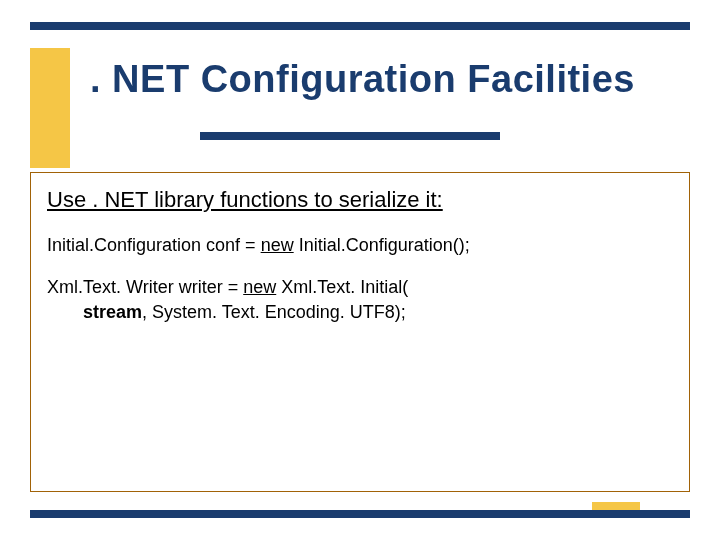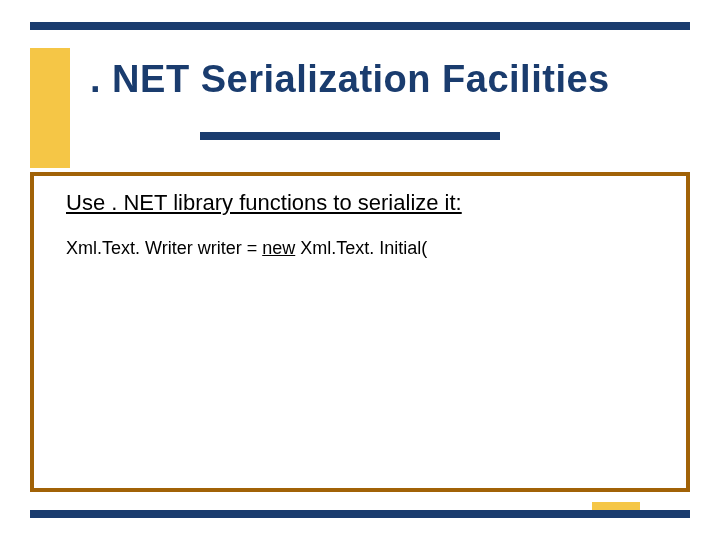--- a/index.html
+++ b/index.html
@@ -61,22 +61,22 @@
     width: 300px;
     height: 8px;
     background: #1a3c6e;
   }
   .content-box {
     position: absolute;
     top: 172px;
     left: 30px;
     right: 30px;
     bottom: 48px;
-    border: 4px solid #a16207;
-    padding: 14px 32px;
+    border: 1px solid #a16207;
+    padding: 14px 16px;
   }
   .subhead {
     font-size: 22px;
     color: #000;
     text-decoration: underline;
     margin-bottom: 20px;
   }
   .code-line {
     font-size: 18px;
     color: #000;
@@ -87,28 +87,34 @@
   .code-line .u { text-decoration: underline; }
   .indent { padding-left: 36px; display: inline-block; }
   .bold { font-weight: bold; }
 </style>
 </head>
 <body>
 
 <div class="top-bar"></div>
 <div class="yellow-block-top"></div>
 
-<div class="title">. NET Serialization Facilities</div>
+<div class="title">. NET Configuration Facilities</div>
 <div class="underline"></div>
 
 <div class="content-box">
   <div class="subhead">Use . NET library functions to serialize it:</div>
 
+  <div class="code-line">
+    <span>Initial.Configuration conf = </span><span class="u">new</span><span> Initial.Configuration();</span>
+  </div>
 
 
   <div class="code-line">
     <span>Xml.Text. Writer writer = </span><span class="u">new</span><span> Xml.Text. Initial(</span><br>
+    <span class="indent">
+      <span class="bold">stream</span><span>, System. Text. Encoding. UTF8);</span>
+    </span>
   </div>
 
 </div>
 
 <div class="yellow-block-bottom"></div>
 <div class="bottom-bar"></div>
 
 </body></html>

